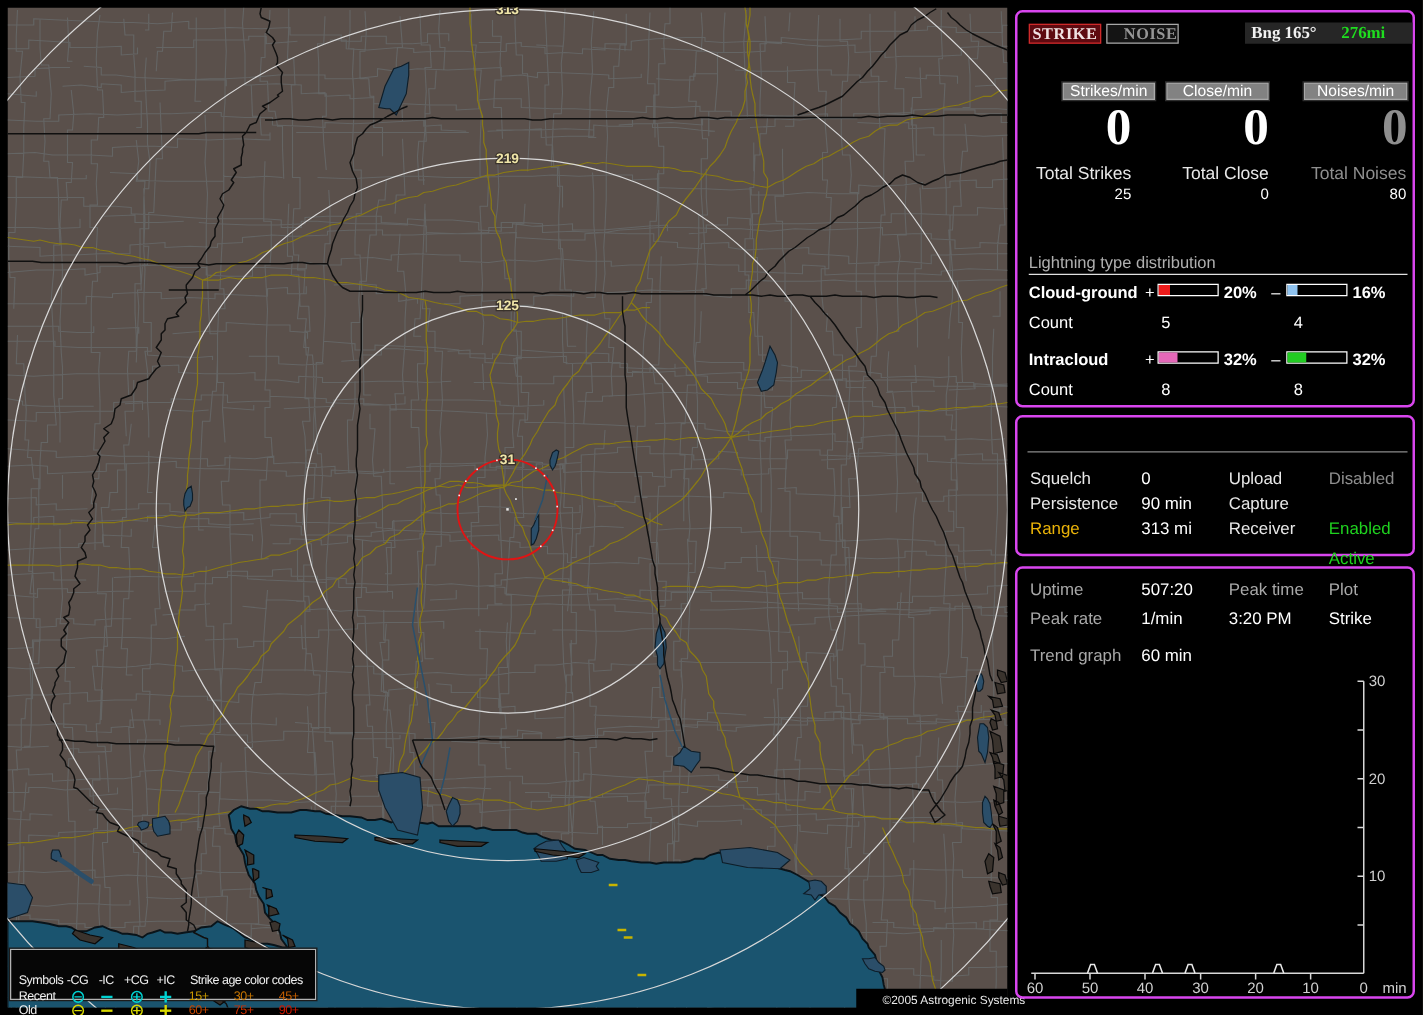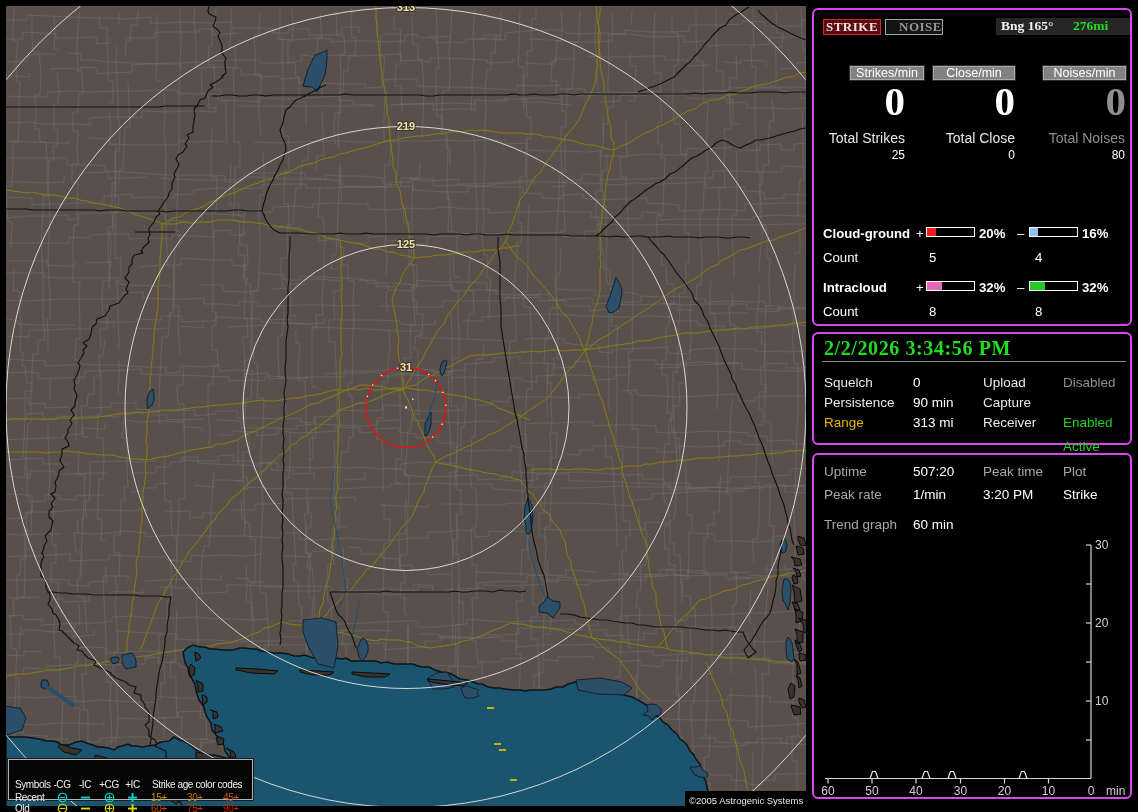--- a/index.html
+++ b/index.html
@@ -1,19 +1,19 @@
 <!DOCTYPE html>
 <html><head><meta charset="utf-8"><style>
 * { margin:0; padding:0; box-sizing:border-box; }
 html,body { width:1138px; height:812px; background:#000; overflow:hidden;
   font-family:"Liberation Sans", sans-serif; }
 #stage { position:relative; width:1138px; height:812px; background:#000; }
 #map { position:absolute; left:6px; top:6px; }
 #copyright { position:absolute; left:685px; top:791px; width:121px; height:21px; background:#000;
-  color:#eaeaea; font-size:9.5px; padding-top:3.5px; padding-left:4px; white-space:nowrap; }
+  color:#eaeaea; font-size:9.5px; padding-top:3.5px; padding-left:21px; white-space:nowrap; }
 #legend { position:absolute; left:8px; top:759px; width:245px; height:41px; background:#060606;
   border:1px solid #b2b2b2; outline:1px solid #1c1c1c; color:#f0f0f0; font-size:10px; letter-spacing:-0.4px; }
 .lrow { position:absolute; left:0; height:11px; width:245px;margin-top:16px; }
 #lr1 { top:3px; } #lr2 { top:16px; } #lr3 { top:27px; }
 .lc { position:absolute; top:0; line-height:11px; }
 .lc svg { position:relative; top:0px; }
 .w1 { left:6px; }
 .c1 { left:43px; width:20px; text-align:center; }
 .c2 { left:66px; width:20px; text-align:center; }
 .c3 { left:90px; width:20px; text-align:center; }
@@ -157,20 +157,21 @@
   <div class="minbtn" style="left:229px; width:83px;">Noises/min</div>
   <div class="bigzero" style="left:3px;">0</div>
   <div class="bigzero" style="left:113px;">0</div>
   <div class="bigzero gray" style="left:224px;">0</div>
   <div class="totlbl" style="left:3px; width:88px;">Total Strikes</div>
   <div class="totlbl" style="left:113px; width:88px;">Total Close</div>
   <div class="totlbl gray" style="left:223px; width:88px;">Total Noises</div>
   <div class="totval" style="left:3px; width:88px;">25</div>
   <div class="totval" style="left:113px; width:88px;">0</div>
   <div class="totval" style="left:223px; width:88px;">80</div>
+  <div id="ltd">Lightning type distribution</div>
   <div class="prow" style="left:9px; top:215.5px; font-weight:bold;">Cloud-ground</div>
   <div class="prow" style="left:102px; top:215.5px;">+</div>
   <div class="bar" style="left:112px; top:217px;">
         <i style="width:20%; background:#ee1c1c;"></i>
       </div>
   <div class="prow" style="left:165px; top:215.5px; font-weight:bold;">20%</div>
   <div class="prow" style="left:203px; top:215.5px;">–</div>
   <div class="bar" style="left:215px; top:217px;">
         <i style="width:16%; background:#8fc3ef;"></i>
       </div>
@@ -188,21 +189,20 @@
   <div class="bar" style="left:215px; top:271px;">
         <i style="width:32%; background:#22cc22;"></i>
       </div>
   <div class="prow" style="left:268px; top:269.5px; font-weight:bold;">32%</div>
   <div class="prow" style="left:9px; top:293.5px;">Count</div>
   <div class="prow" style="left:115px; top:293.5px;">8</div>
   <div class="prow" style="left:221px; top:293.5px;">8</div>
 </div>
 
 <div class="panel" id="p2">
-  <div id="dt">2/2/2026 3:34:56 PM</div>
   <div id="dtline"></div>
   <div class="srow" style="left:10px; top:41px; color:#e8e8e8;">Squelch</div>
   <div class="srow" style="left:99px; top:41px; color:#fff;">0</div>
   <div class="srow" style="left:169px; top:41px; color:#e8e8e8;">Upload</div>
   <div class="srow gray" style="left:249px; top:41px; color:#8f8f8f;">Disabled</div>
   <div class="srow" style="left:10px; top:61px; color:#e8e8e8;">Persistence</div>
   <div class="srow" style="left:99px; top:61px; color:#fff;">90 min</div>
   <div class="srow" style="left:169px; top:61px; color:#e8e8e8;text-align:right;">Capture</div>
   <div class="srow grn" style="left:249px; top:61px;margin-top:44px;">Active</div>
   <div class="srow" style="left:10px; top:81px; color:#eab308;text-align:right;">Range</div>

